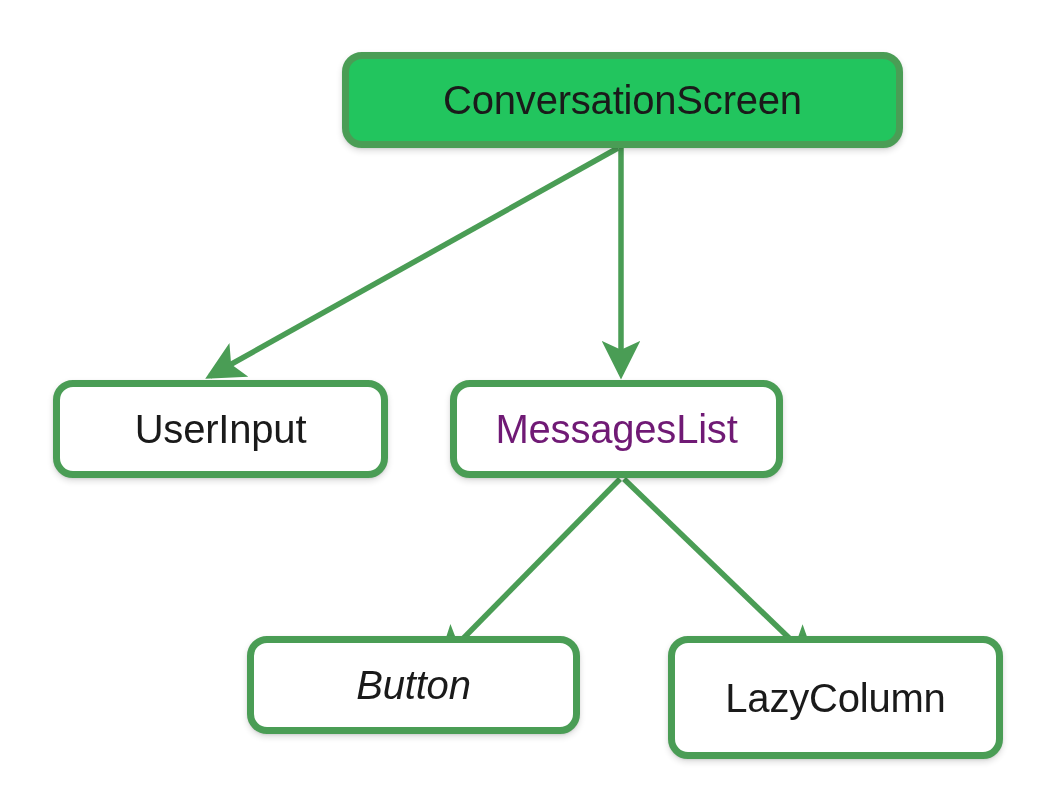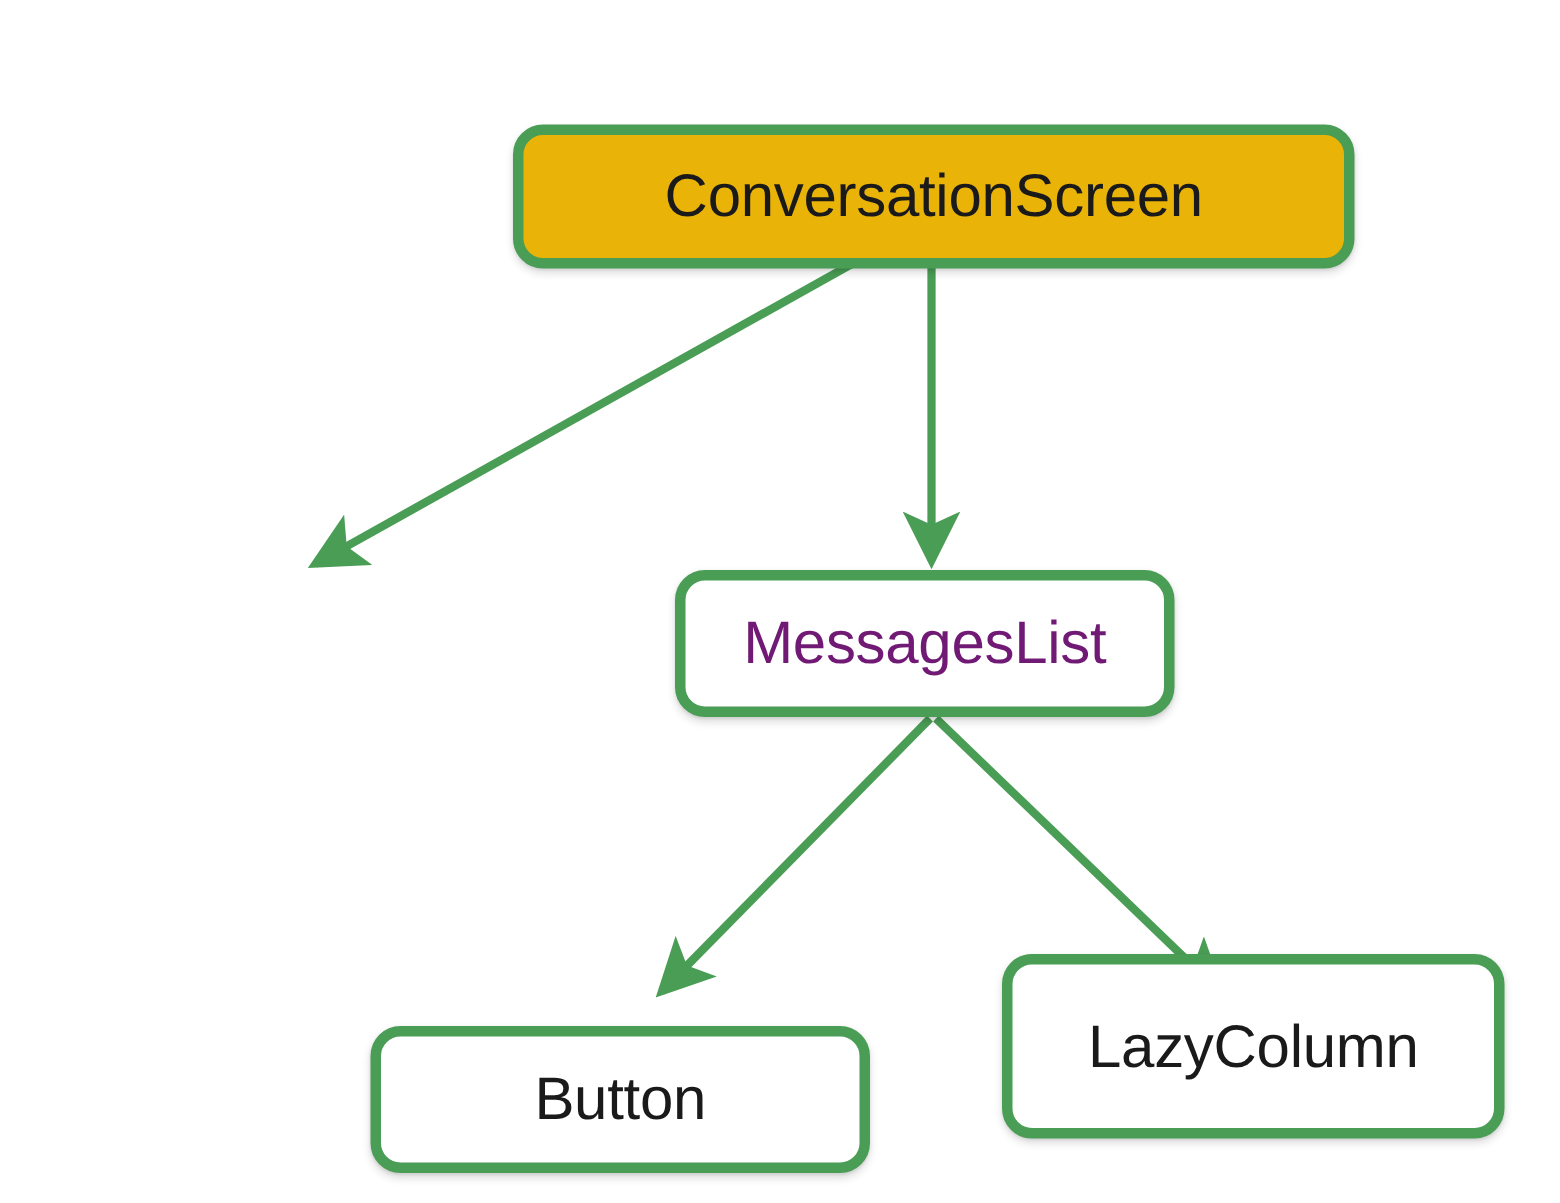--- a/index.html
+++ b/index.html
@@ -44,21 +44,21 @@
     line-height: 1;
     letter-spacing: -0.2px;
     color: #1a1a1a;
     white-space: nowrap;
     user-select: none;
   }
   
   #node-conversationscreen { left: 342px; top: 52px;  width: 561px; height: 96px; }
   #node-userinput         { left: 53px;  top: 380px; width: 335px; height: 98px; }
   #node-messageslist      { left: 450px; top: 380px; width: 333px; height: 98px; }
-  #node-button            { left: 247px; top: 684px; width: 333px; height: 98px; }
+  #node-button            { left: 247px; top: 636px; width: 333px; height: 98px; font-style: italic; }
   #node-lazycolumn        { left: 668px; top: 636px; width: 335px; height: 123px; }
 </style>
 </head>
 <body>
 
 <div id="diagram-canvas" style="background: rgb(255, 255, 255);">
 
   <svg id="edge-layer" viewBox="0 0 1040 802" width="1040" height="802" xmlns="http://www.w3.org/2000/svg">
     <defs>
       <marker id="arrowhead-green" markerWidth="7" markerHeight="7" refX="6" refY="3.5" orient="auto" markerUnits="strokeWidth">
@@ -68,24 +68,27 @@
 
     <line x1="618" y1="148" x2="210" y2="376" stroke="#4a9d55" stroke-width="5.5" marker-end="url(#arrowhead-green)"></line>
 
     <line x1="621" y1="148" x2="621" y2="374" stroke="#4a9d55" stroke-width="5.5" marker-end="url(#arrowhead-green)"></line>
 
     <line x1="620" y1="479" x2="441" y2="661" stroke="#4a9d55" stroke-width="5.5" marker-end="url(#arrowhead-green)"></line>
 
     <line x1="624" y1="479" x2="813" y2="661" stroke="#4a9d55" stroke-width="5.5" marker-end="url(#arrowhead-green)"></line>
   </svg>
 
-  <div class="node" id="node-conversationscreen" style="border-color: rgb(74, 157, 85); background: #eab308; margin-top: 31px;">
+  <div class="node" id="node-conversationscreen" style="border-color: rgb(74, 157, 85); background: #22c55e;">
     <span class="node-label" style="color: rgb(26, 26, 26);">ConversationScreen</span>
   </div>
 
+  <div class="node" id="node-userinput" style="border-color: rgb(74, 157, 85); background: rgb(255, 255, 255);">
+    <span class="node-label" style="color: rgb(26, 26, 26);">UserInput</span>
+  </div>
 
   <div class="node" id="node-messageslist" style="border-color: rgb(74, 157, 85); background: rgb(255, 255, 255);">
     <span class="node-label" style="color: #701a75;">MessagesList</span>
   </div>
 
   <div class="node" id="node-button" style="border-color: rgb(74, 157, 85); background: rgb(255, 255, 255);">
     <span class="node-label" style="color: rgb(26, 26, 26);">Button</span>
   </div>
 
   <div class="node" id="node-lazycolumn" style="border-color: rgb(74, 157, 85); background: rgb(255, 255, 255);">

